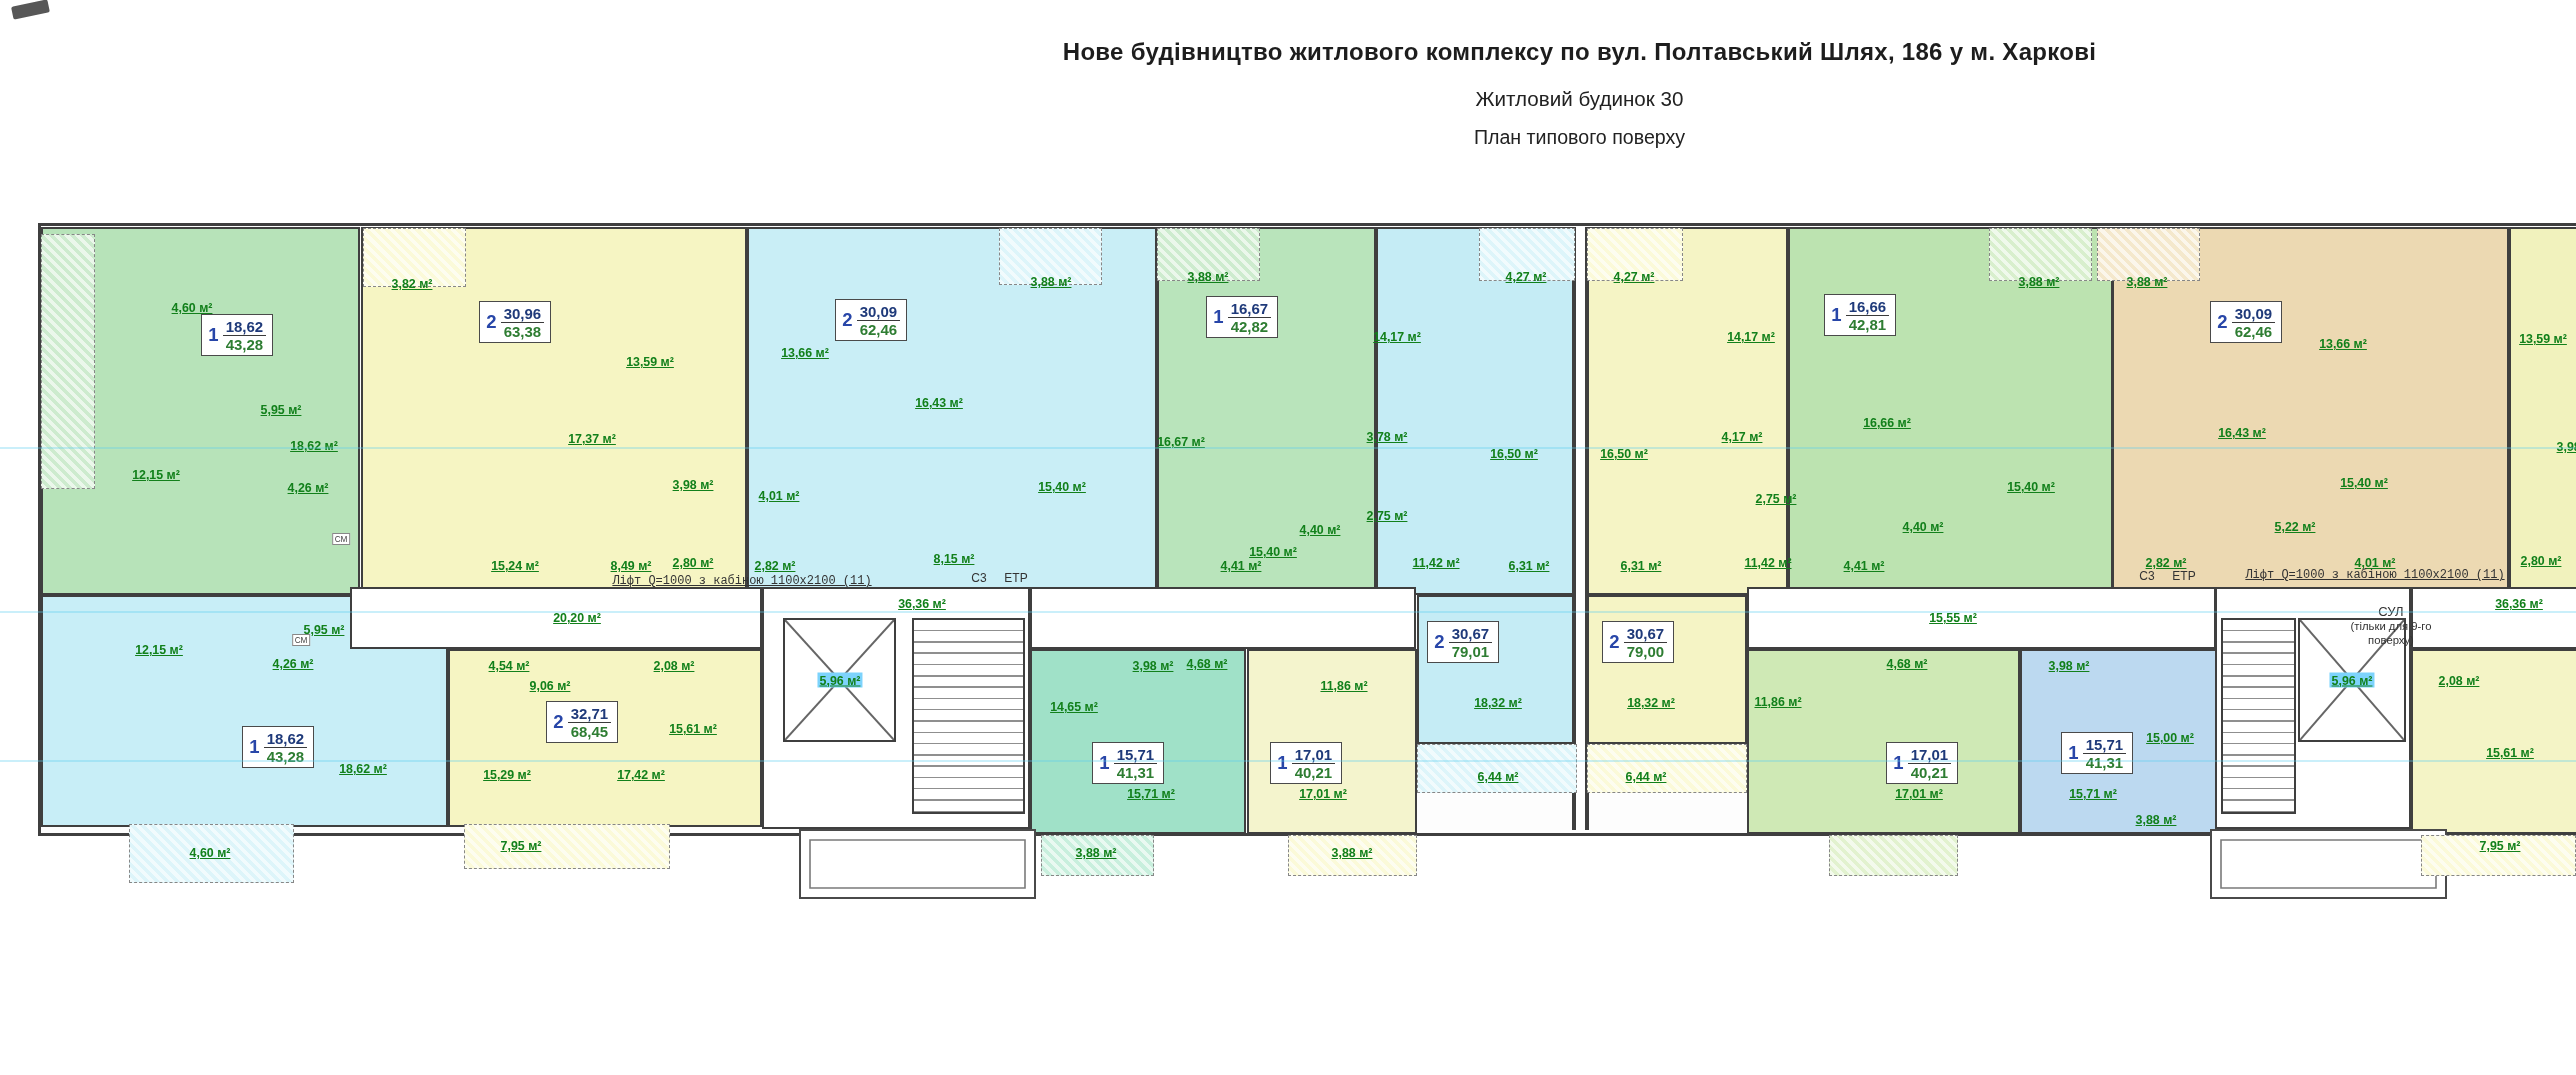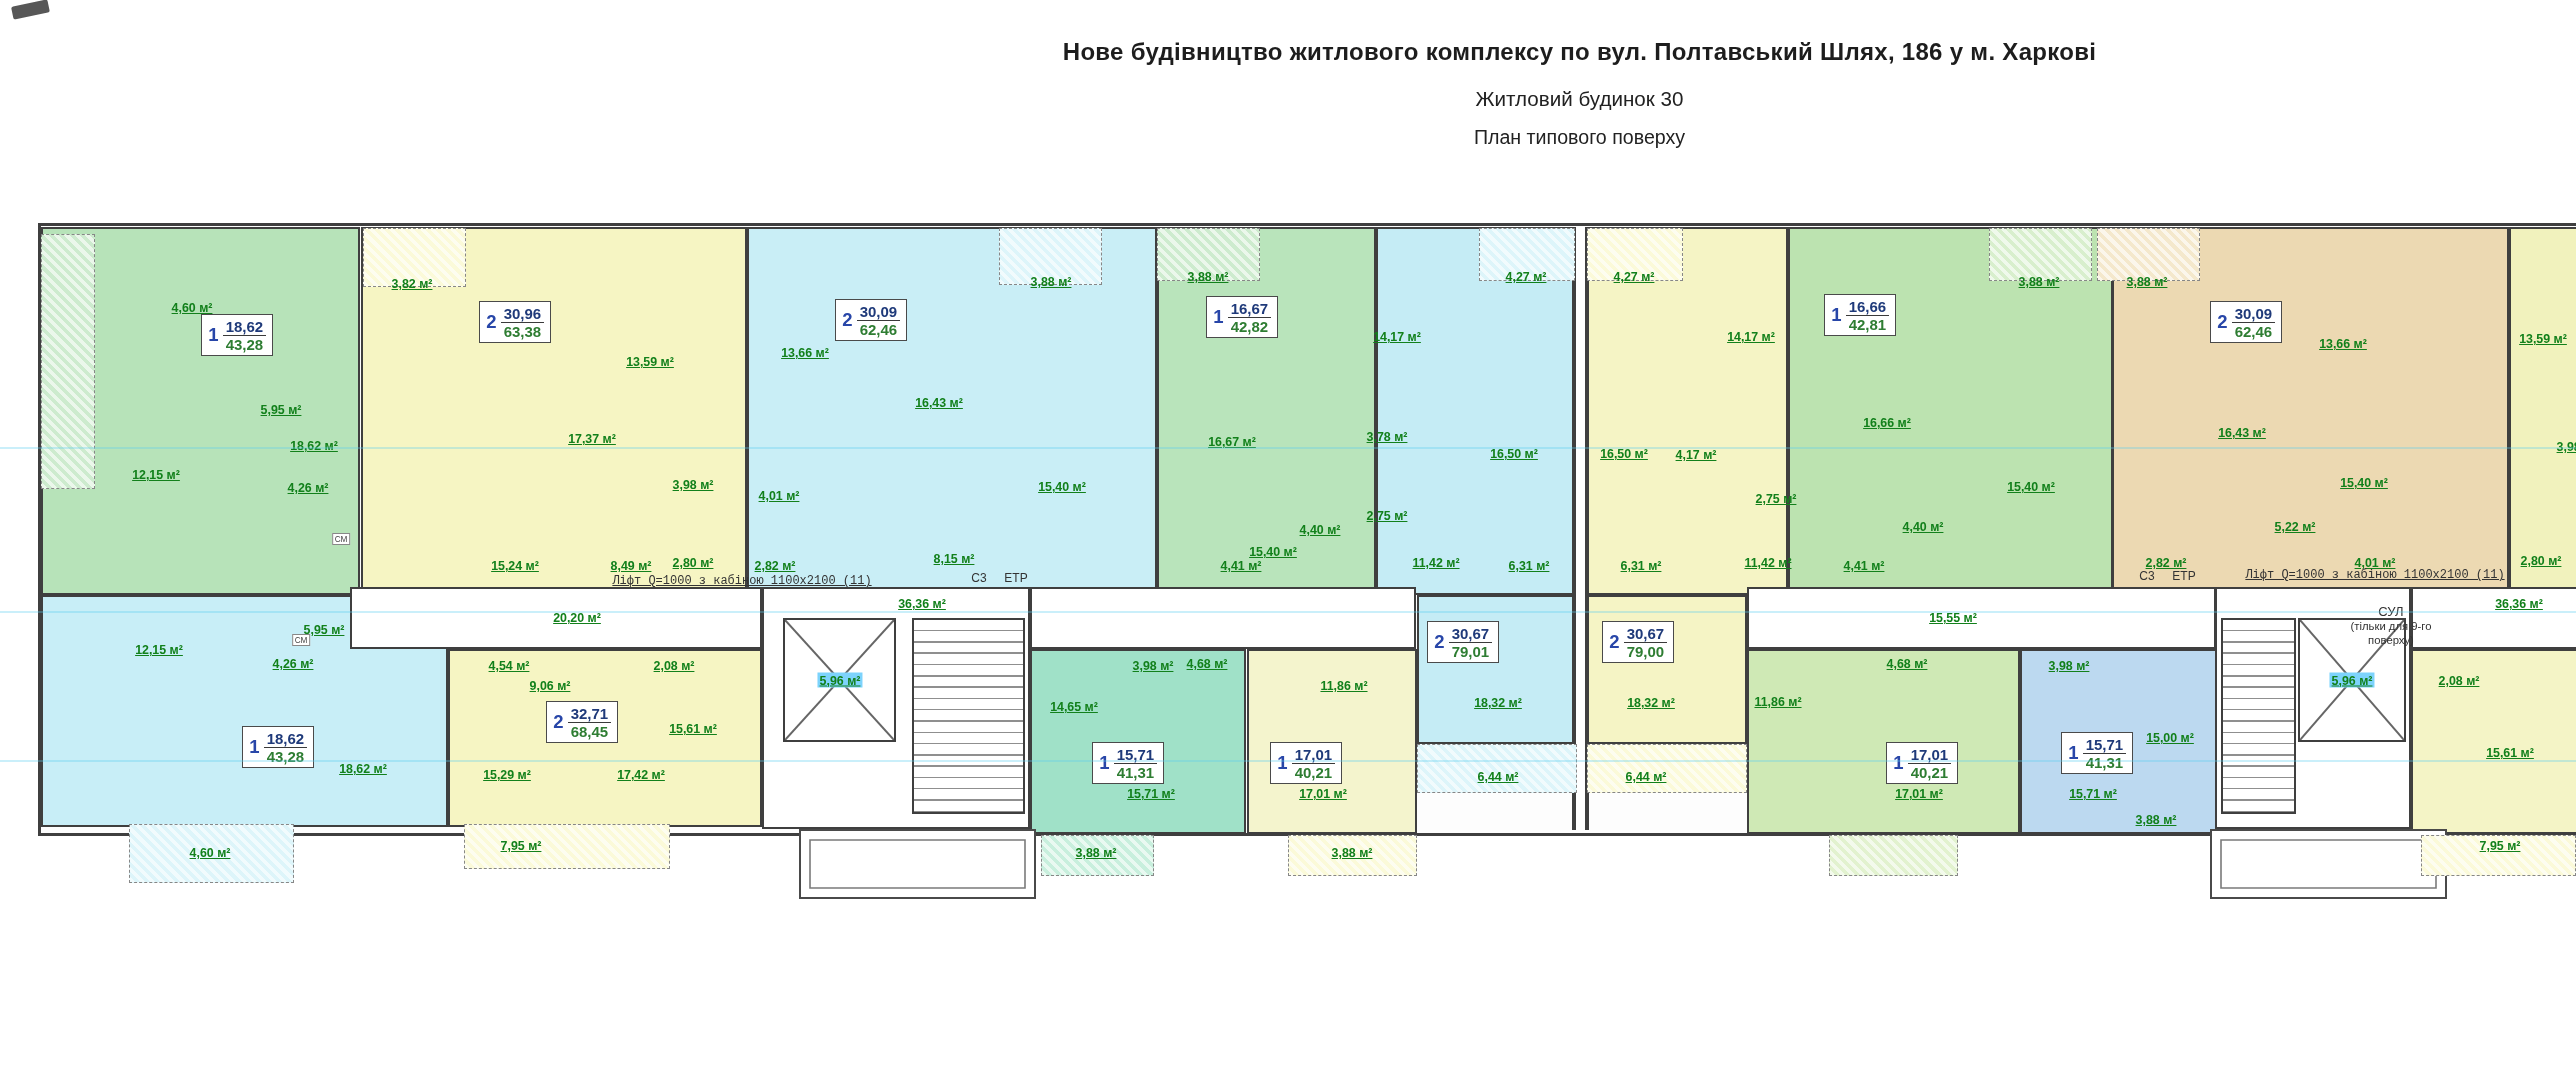--- a/index.html
+++ b/index.html
@@ -231,21 +231,21 @@
 <div class="rl" style="left:412px;top:284px;">3,82 м²</div>
 
 <div class="rl" style="left:805px;top:353px;">13,66 м²</div>
 <div class="rl" style="left:939px;top:403px;">16,43 м²</div>
 <div class="rl" style="left:954px;top:559px;">8,15 м²</div>
 <div class="rl" style="left:1062px;top:487px;">15,40 м²</div>
 <div class="rl" style="left:779px;top:496px;">4,01 м²</div>
 <div class="rl" style="left:775px;top:566px;">2,82 м²</div>
 <div class="rl" style="left:1051px;top:282px;">3,88 м²</div>
 
-<div class="rl" style="left:1232px;top:442px;">16,67 м²</div>
+<div class="rl" style="left:1181px;top:442px;">16,67 м²</div>
 <div class="rl" style="left:1273px;top:552px;">15,40 м²</div>
 <div class="rl" style="left:1320px;top:530px;">4,40 м²</div>
 <div class="rl" style="left:1241px;top:566px;">4,41 м²</div>
 <div class="rl" style="left:1208px;top:277px;">3,88 м²</div>
 
 <div class="rl" style="left:1397px;top:337px;">14,17 м²</div>
 <div class="rl" style="left:1514px;top:454px;">16,50 м²</div>
 <div class="rl" style="left:1387px;top:437px;">3,78 м²</div>
 <div class="rl" style="left:1387px;top:516px;">2,75 м²</div>
 <div class="rl" style="left:1436px;top:563px;">11,42 м²</div>
@@ -273,21 +273,21 @@
 <div class="rl" style="left:1153px;top:666px;">3,98 м²</div>
 <div class="rl" style="left:1207px;top:664px;">4,68 м²</div>
 <div class="rl" style="left:1096px;top:853px;">3,88 м²</div>
 
 <div class="rl" style="left:1323px;top:794px;">17,01 м²</div>
 <div class="rl" style="left:1344px;top:686px;">11,86 м²</div>
 <div class="rl" style="left:1352px;top:853px;">3,88 м²</div>
 
 <div class="rl" style="left:1751px;top:337px;">14,17 м²</div>
 <div class="rl" style="left:1624px;top:454px;">16,50 м²</div>
-<div class="rl" style="left:1696px;top:437px;margin-top:18px;">4,17 м²</div>
+<div class="rl" style="left:1742px;top:437px;">4,17 м²</div>
 <div class="rl" style="left:1776px;top:499px;">2,75 м²</div>
 <div class="rl" style="left:1768px;top:563px;">11,42 м²</div>
 <div class="rl" style="left:1641px;top:566px;">6,31 м²</div>
 <div class="rl" style="left:1651px;top:703px;">18,32 м²</div>
 <div class="rl" style="left:1646px;top:777px;">6,44 м²</div>
 <div class="rl" style="left:1634px;top:277px;">4,27 м²</div>
 
 <div class="rl" style="left:1887px;top:423px;">16,66 м²</div>
 <div class="rl" style="left:2031px;top:487px;">15,40 м²</div>
 <div class="rl" style="left:1923px;top:527px;">4,40 м²</div>

